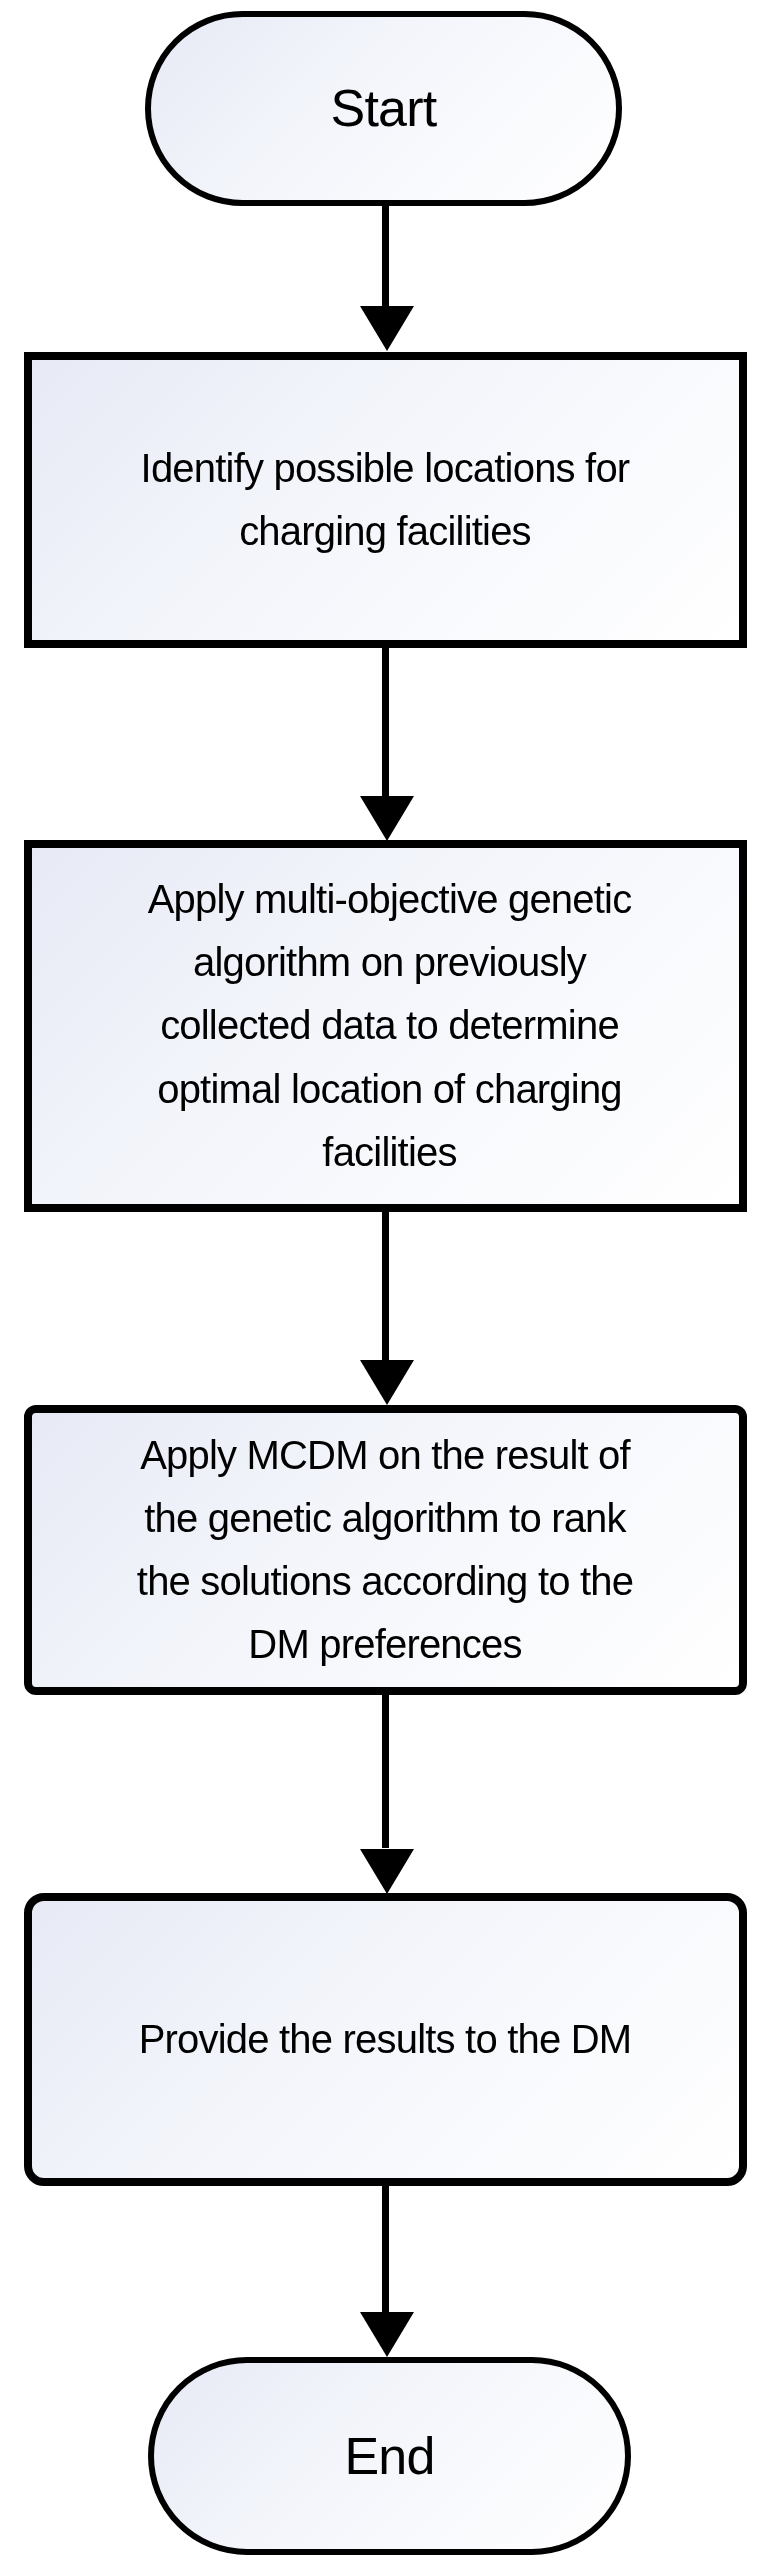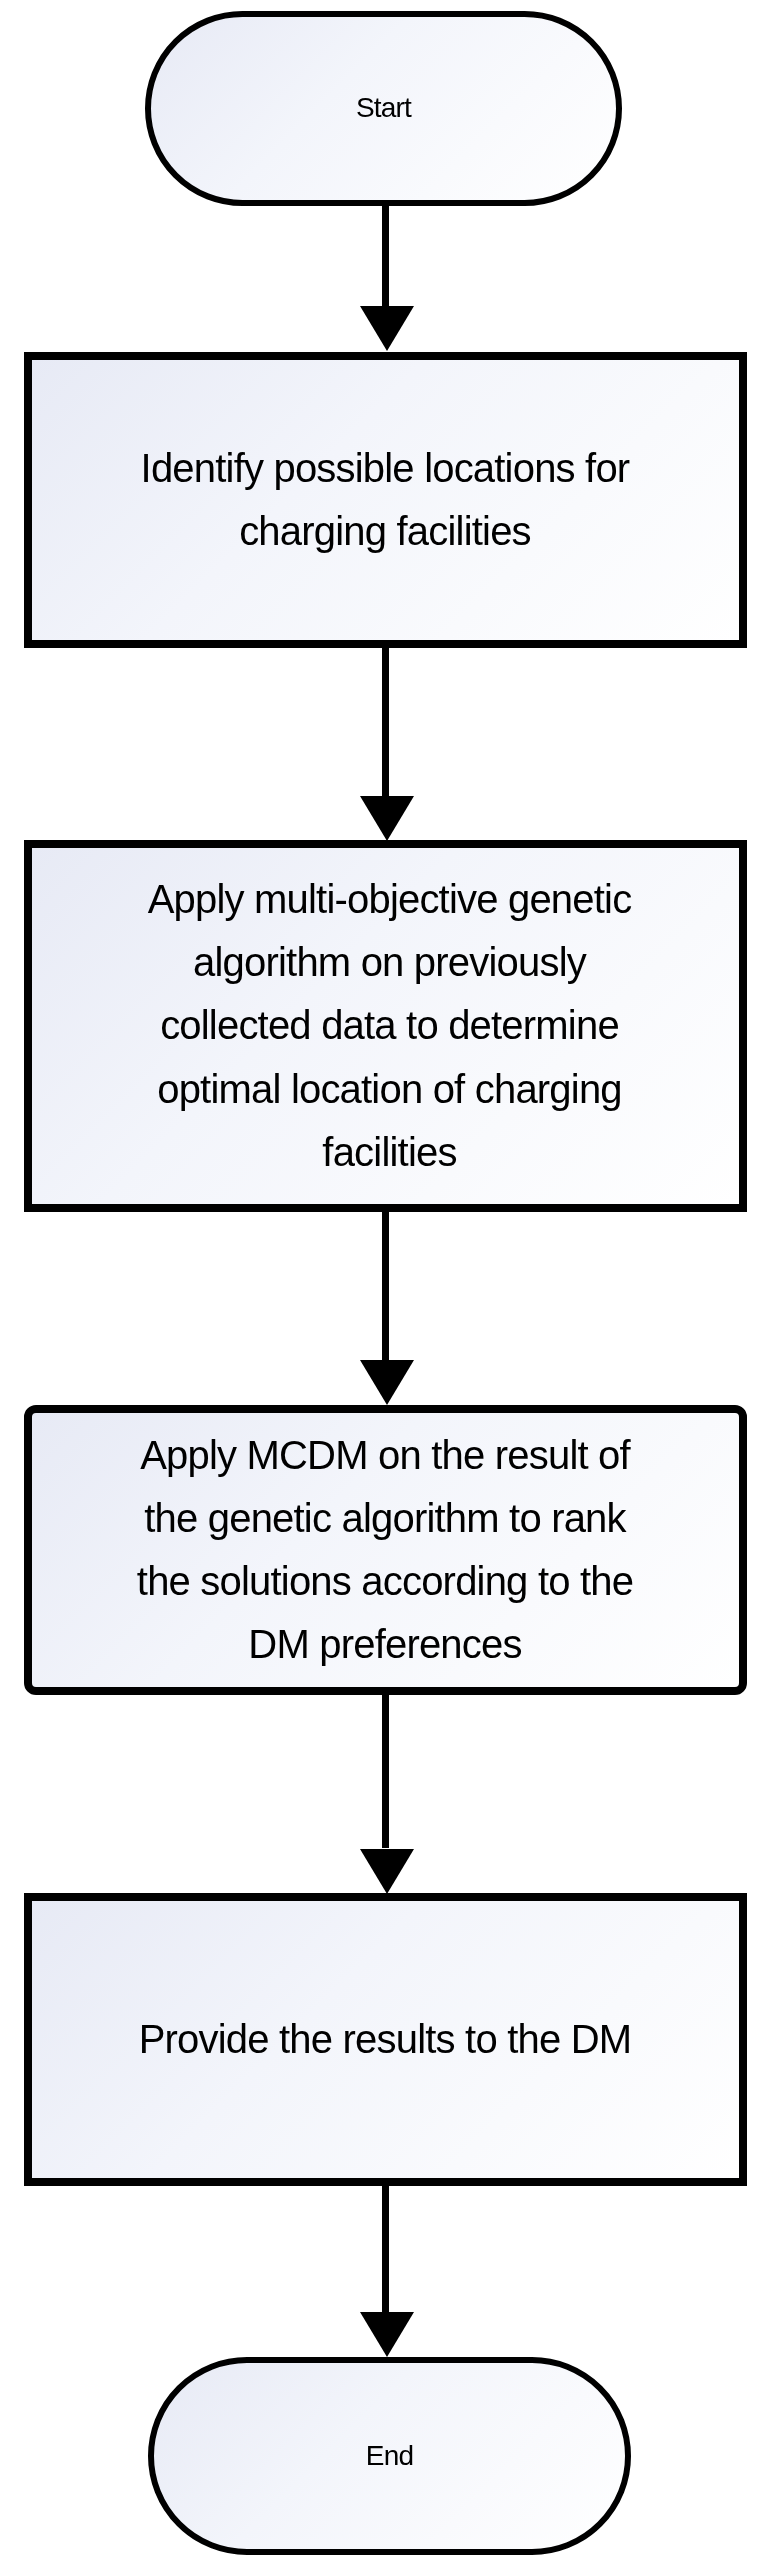--- a/index.html
+++ b/index.html
@@ -37,21 +37,21 @@
 
   .node-label {
     white-space: pre-line;
     font-size: 40px;
     line-height: 1.58;
     letter-spacing: -0.8px;
     padding: 0 6.5px;
   }
 
   .terminator .node-label {
-    font-size: 28px;
+    font-size: 52px;
   }
 
   
   .connector-line {
     position: absolute;
     left: 382px;
     width: 7.3px;
     background: #000000;
   }
 
@@ -63,21 +63,21 @@
     border-left: 27px solid transparent;
     border-right: 27px solid transparent;
     border-top: 45px solid #000000;
   }
 
   
   #node-start { left: 145px; top: 10.6px;   width: 477px; height: 195px; }
   #node-identify { top: 352px;  height: 296px; }
   #node-ga       { top: 840px; height: 372px; padding-left: 9px; }
   #node-mcdm     { top: 1405px; height: 290px; border-radius: 12px; }
-  #node-provide  { top: 1893px; height: 293px; }
+  #node-provide  { top: 1893px; height: 293px; border-radius: 20px; }
   #node-end   { left: 148px; top: 2357px; width: 483px; height: 198px; }
 
   #line-1 { top: 205px;  height: 101px; }  #head-1 { top: 306px; }
   #line-2 { top: 648px;  height: 148px; }  #head-2 { top: 796px; }
   #line-3 { top: 1212px; height: 148px; }  #head-3 { top: 1360px; }
   #line-4 { top: 1694px; height: 154px; }  #head-4 { top: 1849px; }
   #line-5 { top: 2186px; height: 126px; }  #head-5 { top: 2312px; }
 </style>
 </head>
 <body>

